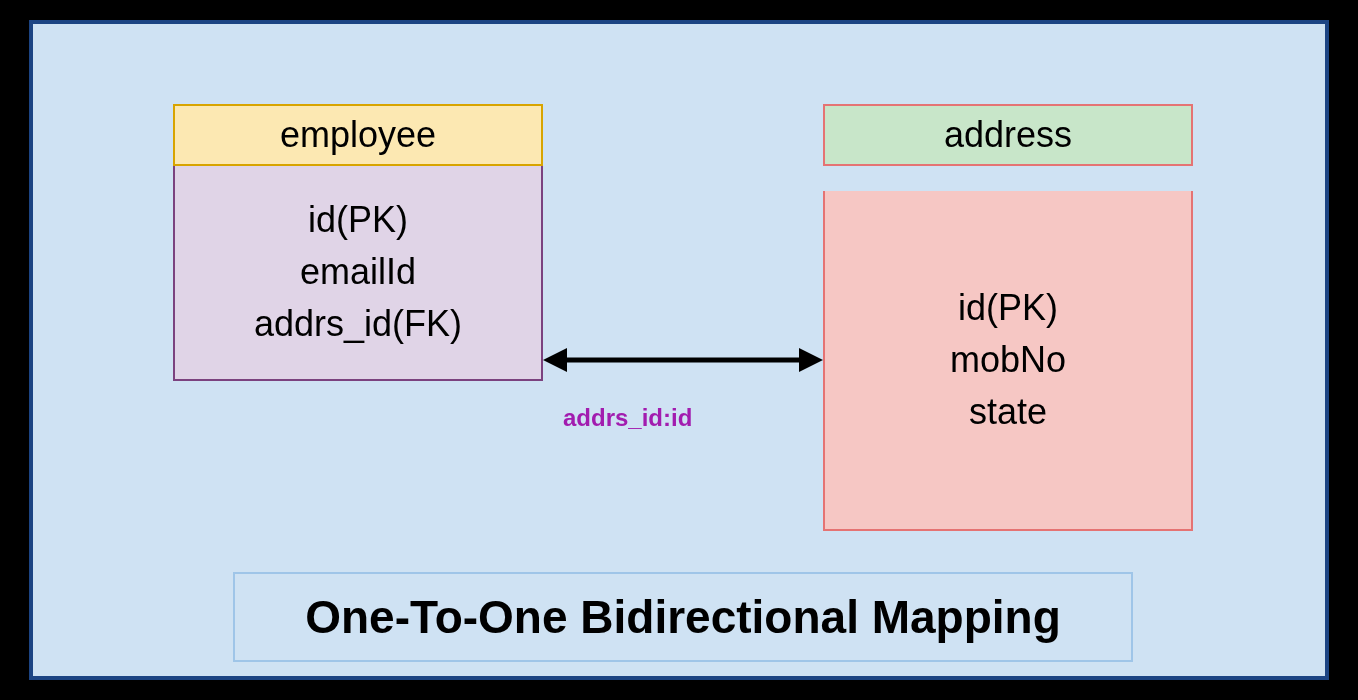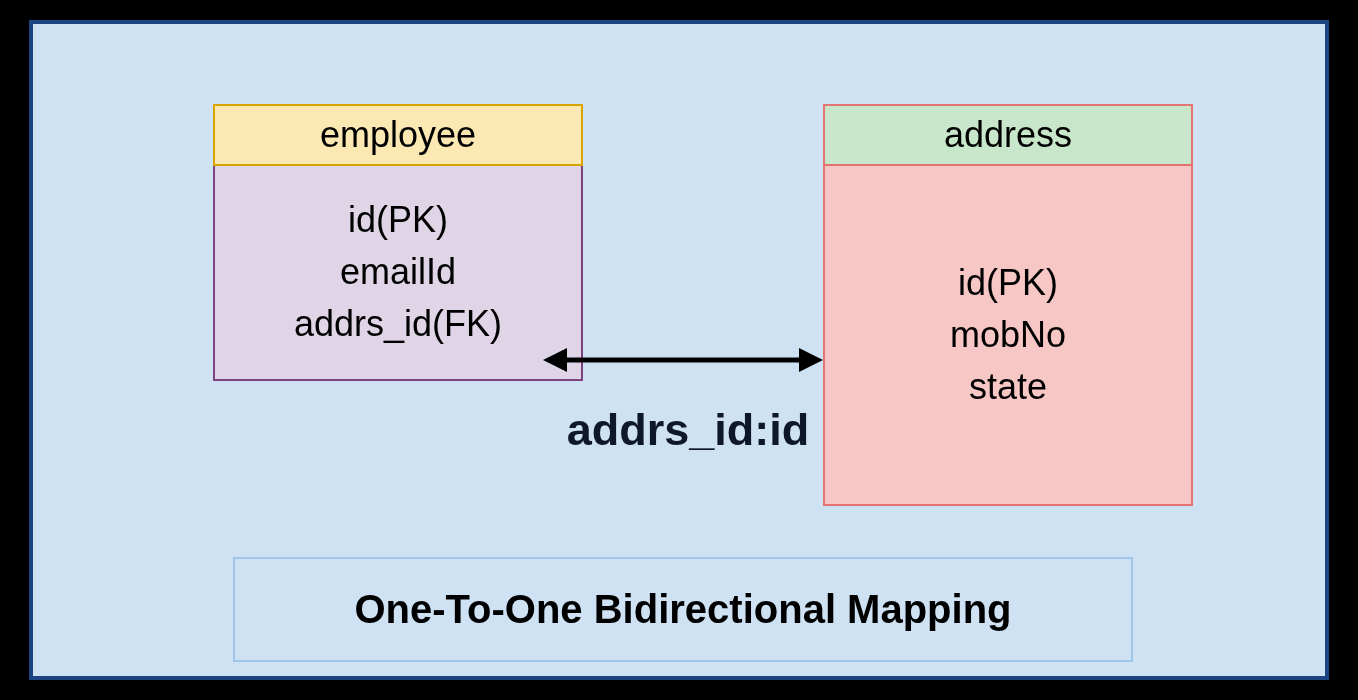--- a/index.html
+++ b/index.html
@@ -33,47 +33,47 @@
   }
   .entity-body {
     text-align: center;
     font-size: 36px;
     line-height: 1.45;
     padding: 28px 0;
     border-style: solid;
     border-width: 2px;
     border-top: none;
   }
-  .employee { left: 140px; top: 80px; width: 370px; margin-left: 40px; }
+  .employee { left: 140px; top: 80px; width: 370px; }
   .employee .entity-header { background: #fce8b2; border-color: #d8a400; }
   .employee .entity-body   { background: #e0d4e7; border-color: #7b427f; }
-  .address { left: 790px; top: 80px; width: 370px; }
+  .address { left: 790px; top: 80px; width: 370px; gap: 25px; }
   .address .entity-header { background: #c8e6c9; border-color: #e57373; }
   .address .entity-body   { background: #f6c7c4; border-color: #e57373; min-height: 340px; display:flex; flex-direction:column; justify-content:center; }
   .relation-label {
     position: absolute;
     left: 530px;
     top: 380px;
     width: 250px;
-    text-align: center;
-    font-size: 45px;
+    text-align: left;
+    font-size: 24px;
     font-weight: bold;
-    color: #0f172a;
+    color: #a21caf;
   }
   .caption-box {
     position: absolute;
     left: 200px;
     bottom: 14px;
     width: 900px;
     background: #cfe2f3;
     border: 2px solid #9fc5e8;
     text-align: center;
-    font-size: 40px;
+    font-size: 46px;
     font-weight: bold;
-    padding: 28px 0;
+    padding: 16px 0;
   }
   .arrow {
     position: absolute;
     left: 510px;
     top: 316px;
     width: 280px;
     height: 40px;
   }
 </style>
 </head>

